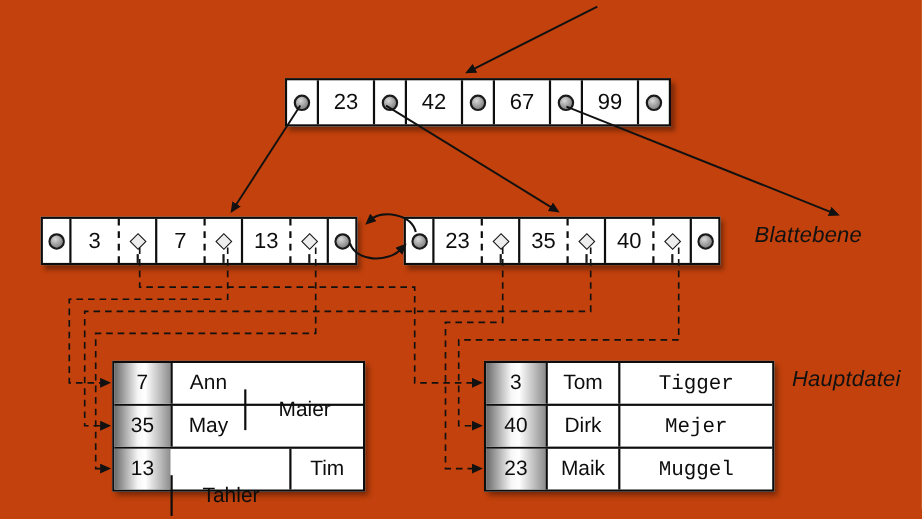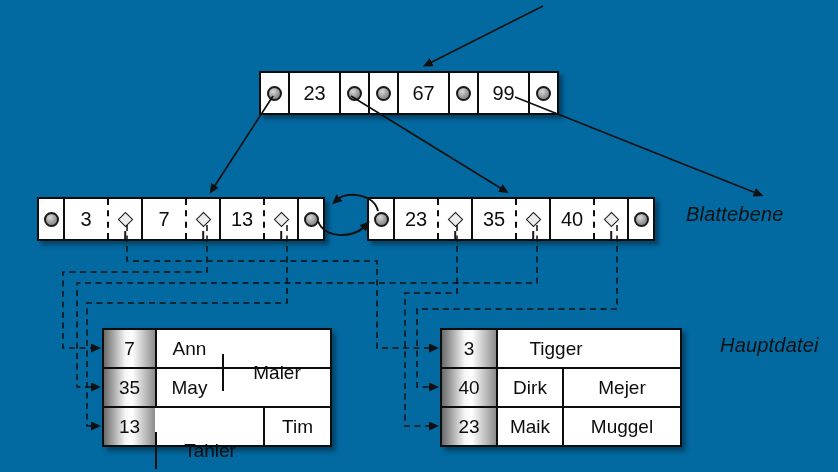--- a/index.html
+++ b/index.html
@@ -1,18 +1,18 @@
 <!DOCTYPE html>
 <html><head>
 <meta charset="utf-8">
 <style>
   html,body{margin:0;padding:0;}
   body{background:#e8e8e8;font-family:"Liberation Sans",sans-serif;}
   .stage{
-    position:relative;width:838px;height:472px;background:#0369a1;
+    position:relative;width:838px;height:472px;background:#c2410c;
     overflow:hidden;color:#0d0d0d;
   }
   
   .node{
     position:absolute;display:flex;height:40px;background:#fff;
     border:2px solid #0d0d0d;box-sizing:content-box;
     box-shadow:3.5px 4px 4px rgba(0,0,0,0.35);
     z-index:1;
   }
   .cell{display:flex;align-items:center;justify-content:center;height:100%;}
@@ -42,21 +42,21 @@
   .t-row{display:flex;height:37px;}
   .t-row + .t-row{border-top:2px solid #0d0d0d;}
   .t-cell{display:flex;align-items:center;justify-content:center;font-size:19px;height:100%;box-sizing:border-box;}
   .t-cell + .t-cell{border-left:2px solid #0d0d0d;}
   .t-key{background:linear-gradient(90deg,#6a6a6a 0%,#f6f6f6 42%,#ffffff 55%,#8d8d8d 100%);}
   .tbl-left .t-key{width:51px;}
   .tbl-left .t-first{width:67px;}
   .tbl-left .t-last{width:108px;margin-top:24px;}
   .tbl-right .t-key{width:54px;}
   .tbl-right .t-first{width:66px;}
-  .tbl-right .t-last{width:118px;}
+  .tbl-right .t-last{width:140px;font-family:Liberation Mono, monospace;}
   
   .side-label{
     position:absolute;font-style:italic;font-size:20px;color:#111;
     white-space:nowrap;letter-spacing:0.2px;
   }
   
   svg.overlay{position:absolute;left:0;top:0;z-index:3;pointer-events:none;}
 </style>
 </head>
 <body>
@@ -64,20 +64,21 @@
 <div class="stage">
 
   <div class="node" style="left:259px;top:71px;">
     <div class="cell ptr-cell">
         <span class="circle"></span>
       </div>
     <div class="cell key-cell">23</div>
     <div class="cell ptr-cell">
         <span class="circle"></span>
       </div>
+    <div class="cell key-cell">42</div>
     <div class="cell ptr-cell">
         <span class="circle"></span>
       </div>
     <div class="cell key-cell">67</div>
     <div class="cell ptr-cell">
         <span class="circle"></span>
       </div>
     <div class="cell key-cell">99</div>
     <div class="cell ptr-cell">
         <span class="circle"></span>
@@ -157,20 +158,21 @@
     <div class="t-row">
       <div class="t-cell t-key">13</div>
       <div class="t-cell t-last">Tahler</div>
       <div class="t-cell t-first">Tim</div>
     </div>
   </div>
 
   <div class="rec-table tbl-right" style="left:440px;top:328px;">
     <div class="t-row">
       <div class="t-cell t-key">3</div>
+      <div class="t-cell t-first">Tom</div>
       <div class="t-cell t-last">Tigger</div>
     </div>
     <div class="t-row">
       <div class="t-cell t-key">40</div>
       <div class="t-cell t-first">Dirk</div>
       <div class="t-cell t-last">Mejer</div>
     </div>
     <div class="t-row">
       <div class="t-cell t-key">23</div>
       <div class="t-cell t-first">Maik</div>

